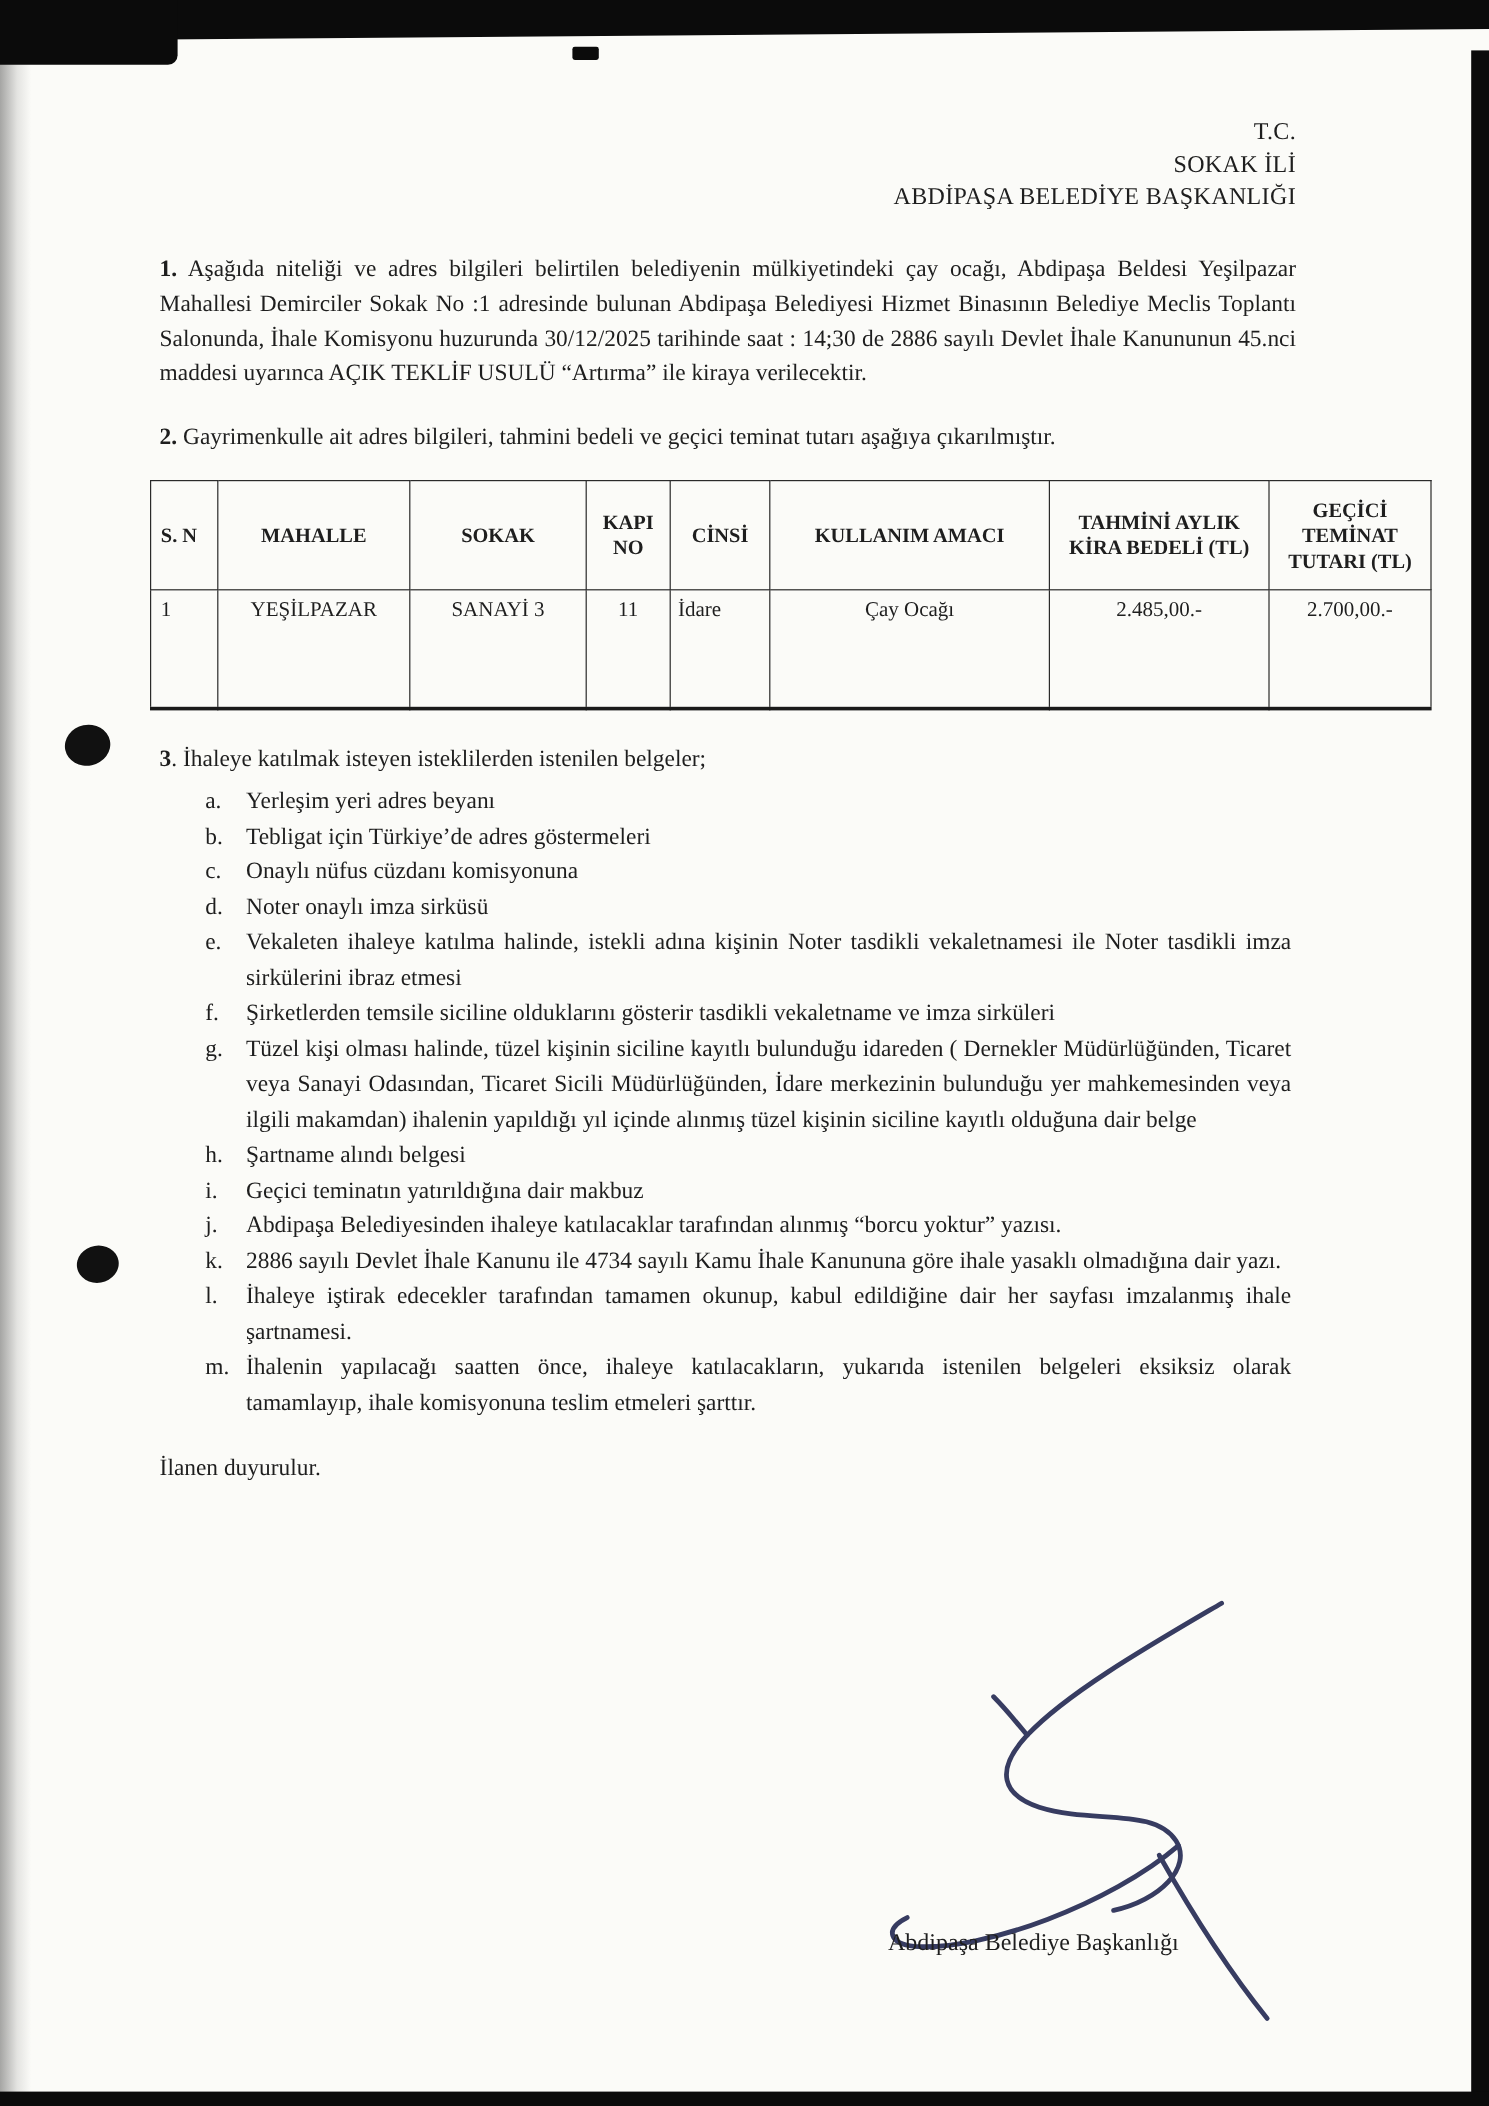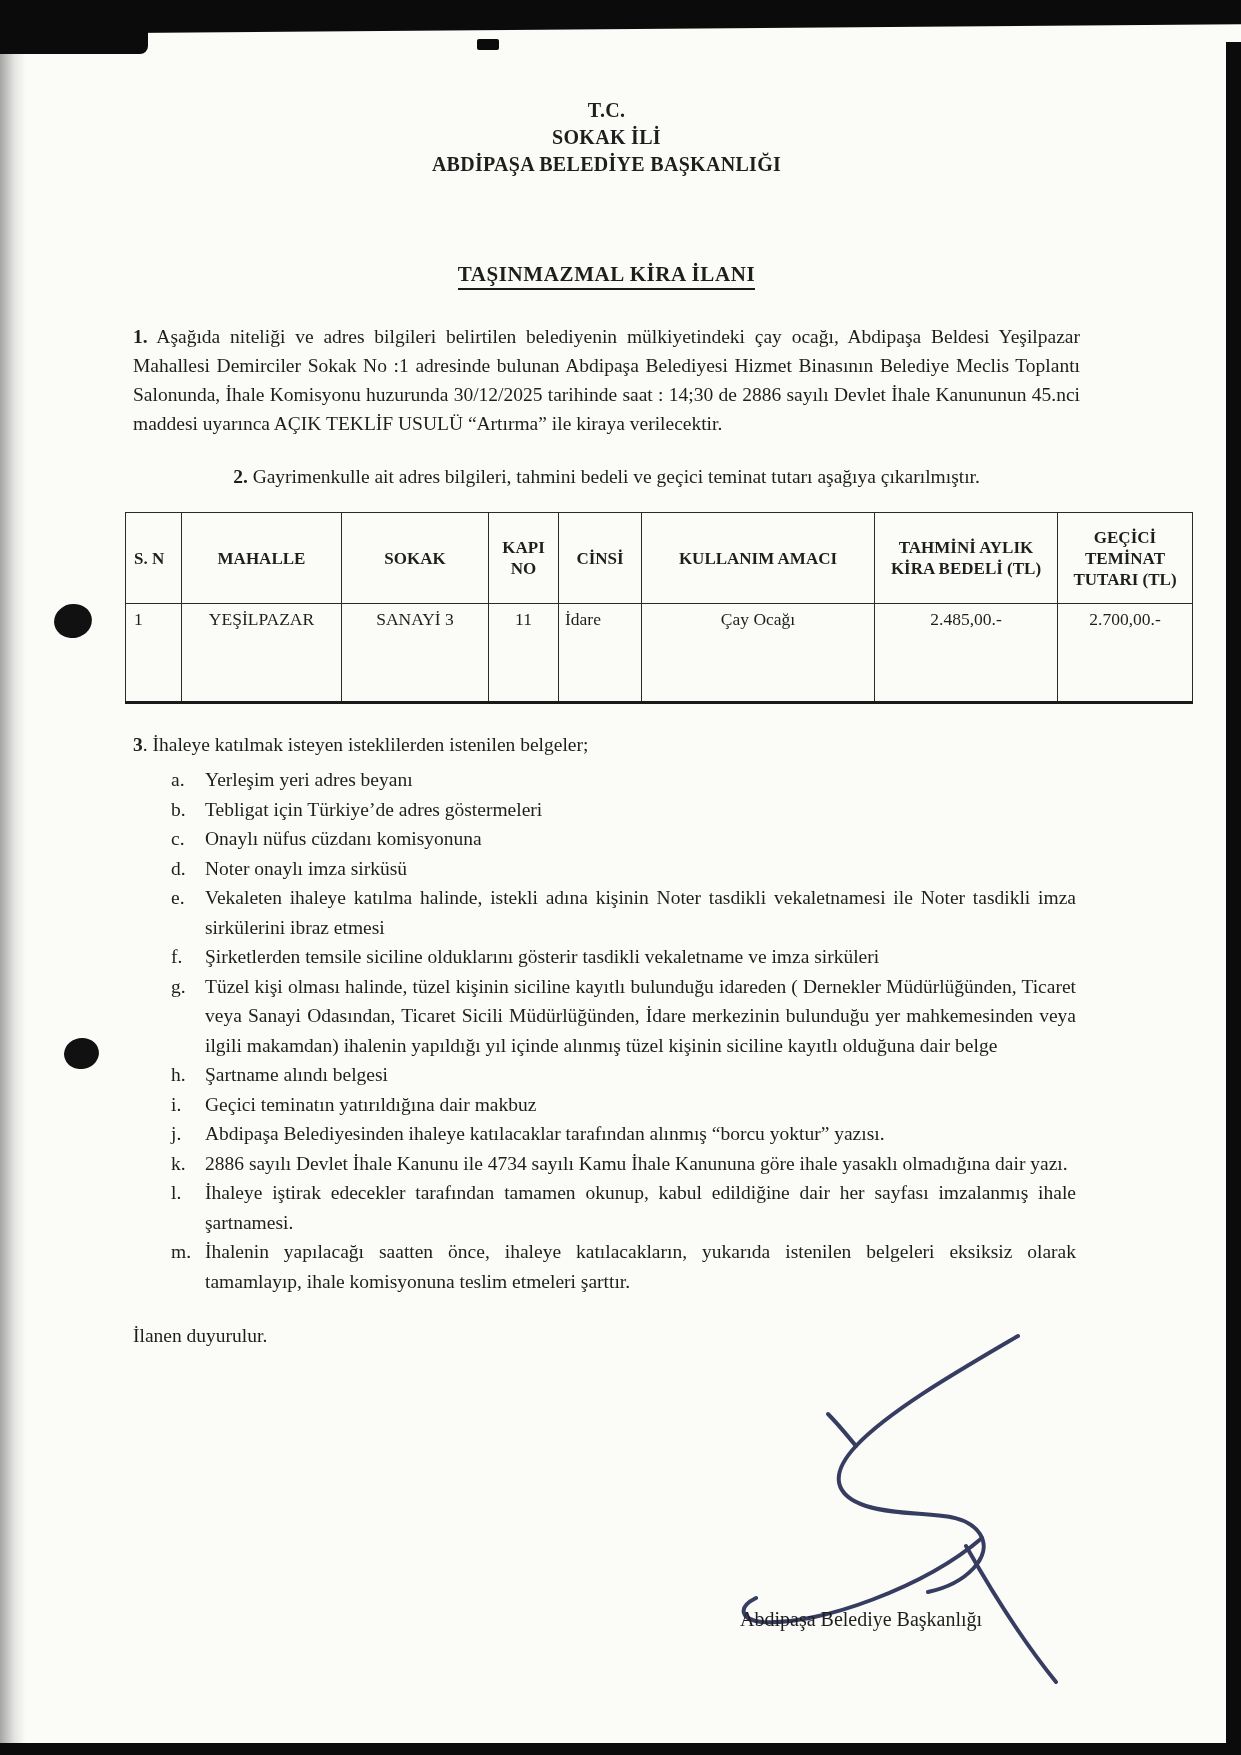--- a/index.html
+++ b/index.html
@@ -9,31 +9,31 @@
     font-family:"Liberation Serif","DejaVu Serif",serif;
     color:#1e1e1e;
   }
   .page{
     position:absolute;inset:0;background:#fbfbf8;
   }
   .content{
     position:absolute;left:133px;top:97px;width:947px;
   }
   
-  .doc-header{text-align:center;font-weight:bold;font-size:20px;line-height:27px;letter-spacing:.3px;}
+  .doc-header{text-align:right;font-weight:normal;font-size:20px;line-height:27px;letter-spacing:.3px;}
   
   .title-wrap{text-align:center;margin-top:84px;}
   .doc-title{
     display:inline-block;font-weight:bold;font-size:21px;letter-spacing:.6px;
     border-bottom:2.5px solid #1a1a1a;padding-bottom:1px;
   }
   
   .para{font-size:19.5px;line-height:29px;text-align:justify;}
   .p1{margin-top:32px;}
-  .p2{margin-top:24px;text-align:center;}
+  .p2{margin-top:24px;text-align:left;}
   .num{font-weight:bold;}
   
   table.props{
     border-collapse:collapse;table-layout:fixed;
     margin-top:21px;margin-left:-8px;width:1067px;
   }
   table.props th,table.props td{
     border:1.5px solid #2a2a2a;
     font-size:17px;padding:2px 4px;text-align:center;vertical-align:middle;
   }
@@ -71,23 +71,20 @@
 
 <div class="page">
   <div class="content">
 
     <div class="doc-header">
       <div>T.C.</div>
       <div>SOKAK İLİ</div>
       <div>ABDİPAŞA BELEDİYE BAŞKANLIĞI</div>
     </div>
 
-    <div class="title-wrap">
-      <span class="doc-title">TAŞINMAZMAL KİRA İLANI</span>
-    </div>
 
     <p class="para p1"><span class="num">1.</span><span> Aşağıda niteliği ve adres bilgileri belirtilen belediyenin mülkiyetindeki çay ocağı, Abdipaşa Beldesi Yeşilpazar Mahallesi Demirciler Sokak No :1 adresinde bulunan Abdipaşa Belediyesi Hizmet Binasının Belediye Meclis Toplantı Salonunda, İhale Komisyonu huzurunda 30/12/2025 tarihinde saat : 14;30 de 2886 sayılı Devlet İhale Kanununun 45.nci maddesi uyarınca AÇIK TEKLİF USULÜ “Artırma” ile kiraya verilecektir.</span></p>
 
     <p class="para p2"><span class="num">2.</span><span> Gayrimenkulle ait adres bilgileri, tahmini bedeli ve geçici teminat tutarı aşağıya çıkarılmıştır.</span></p>
 
     <table class="props">
       <colgroup>
         <col style="width:56px">
           <col style="width:160px">
           <col style="width:147px">

